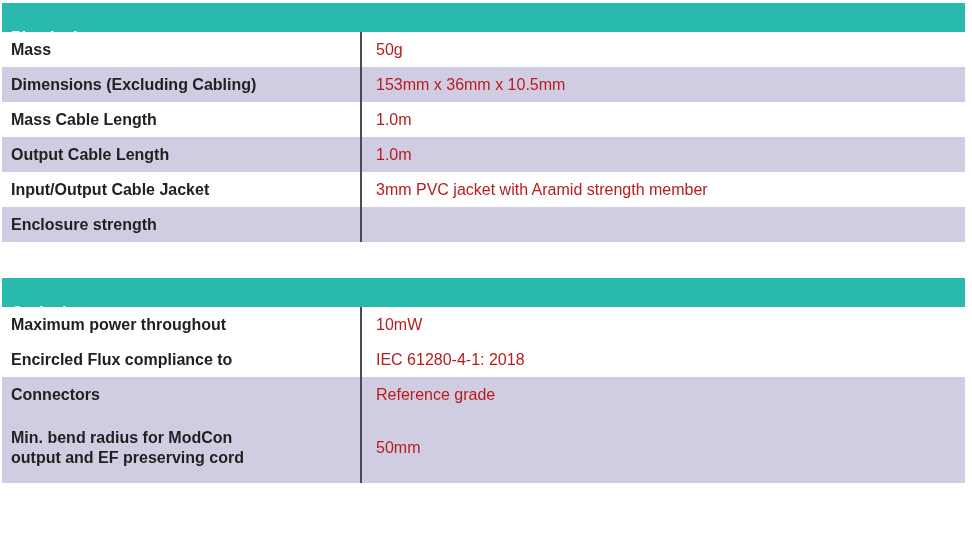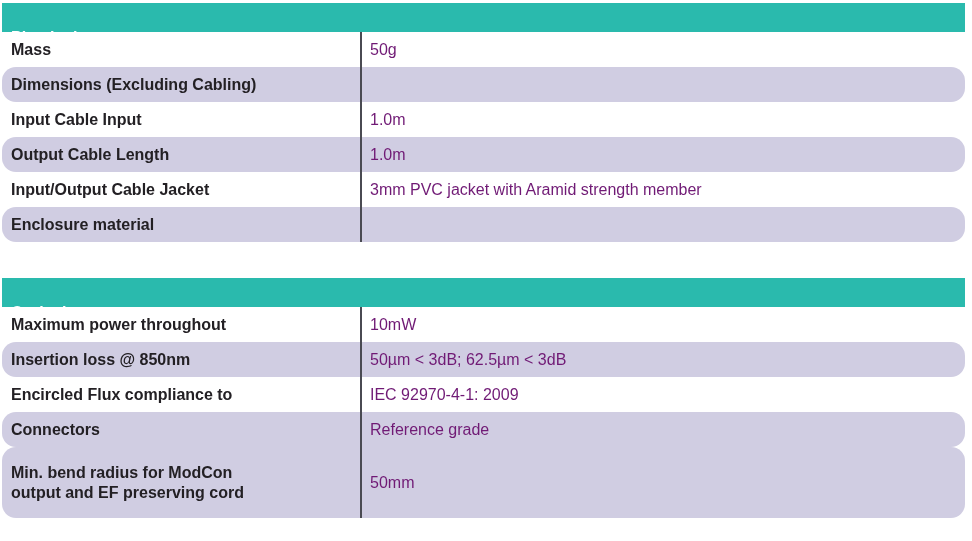--- a/index.html
+++ b/index.html
@@ -50,21 +50,20 @@
     background: #4a4a52;
     z-index: 2;
   }
   .row {
     display: flex;
     height: 35px;
     background: #ffffff;
   }
   .row.alt {
     background: #d0cde2;
-    border-radius: 14px;
   }
   .row.tall {
     height: 71px;
   }
   .cell {
     display: flex;
     align-items: center;
     box-sizing: border-box;
   }
   .cell.label {
@@ -72,78 +71,75 @@
     padding-left: 9px;
     padding-right: 2px;
     font-size: 16px;
     font-weight: bold;
     color: #232024;
     line-height: 20px;
     white-space: pre-line;
   }
   .cell.value {
     flex: 1;
-    padding-left: 8px;
+    padding-left: 14px;
     font-size: 16px;
-    color: #701a75;
+    color: #b91c1c;
   }
 </style>
 </head>
 <body>
 
 <div class="page">
 
   <section class="spec-table">
     <header class="table-header">
       <span class="table-title">Physical</span>
     </header>
     <div class="table-body">
       <div class="col-divider"></div>
       <div class="row">
         <div class="cell label">Mass</div>
         <div class="cell value">50g</div>
       </div>
       <div class="row alt">
         <div class="cell label">Dimensions (Excluding Cabling)</div>
+        <div class="cell value">153mm x 36mm x 10.5mm</div>
       </div>
       <div class="row">
-        <div class="cell label">Input Cable Input</div>
+        <div class="cell label">Mass Cable Length</div>
         <div class="cell value">1.0m</div>
       </div>
       <div class="row alt">
         <div class="cell label">Output Cable Length</div>
         <div class="cell value">1.0m</div>
       </div>
       <div class="row">
         <div class="cell label">Input/Output Cable Jacket</div>
         <div class="cell value">3mm PVC jacket with Aramid strength member</div>
       </div>
       <div class="row alt">
-        <div class="cell label">Enclosure material</div>
+        <div class="cell label">Enclosure strength</div>
       </div>
     </div>
   </section>
 
   <section class="spec-table">
     <header class="table-header">
       <span class="table-title">Optical</span>
     </header>
     <div class="table-body">
       <div class="col-divider"></div>
       <div class="row">
         <div class="cell label">Maximum power throughout</div>
         <div class="cell value">10mW</div>
       </div>
-      <div class="row alt">
-        <div class="cell label">Insertion loss @ 850nm</div>
-        <div class="cell value">50µm &lt; 3dB; 62.5µm &lt; 3dB</div>
-      </div>
       <div class="row">
         <div class="cell label">Encircled Flux compliance to</div>
-        <div class="cell value">IEC 92970-4-1: 2009</div>
+        <div class="cell value">IEC 61280-4-1: 2018</div>
       </div>
       <div class="row alt">
         <div class="cell label">Connectors</div>
         <div class="cell value">Reference grade</div>
       </div>
       <div class="row alt tall">
         <div class="cell label">Min. bend radius for ModCon
 output and EF preserving cord</div>
         <div class="cell value">50mm</div>
       </div>

